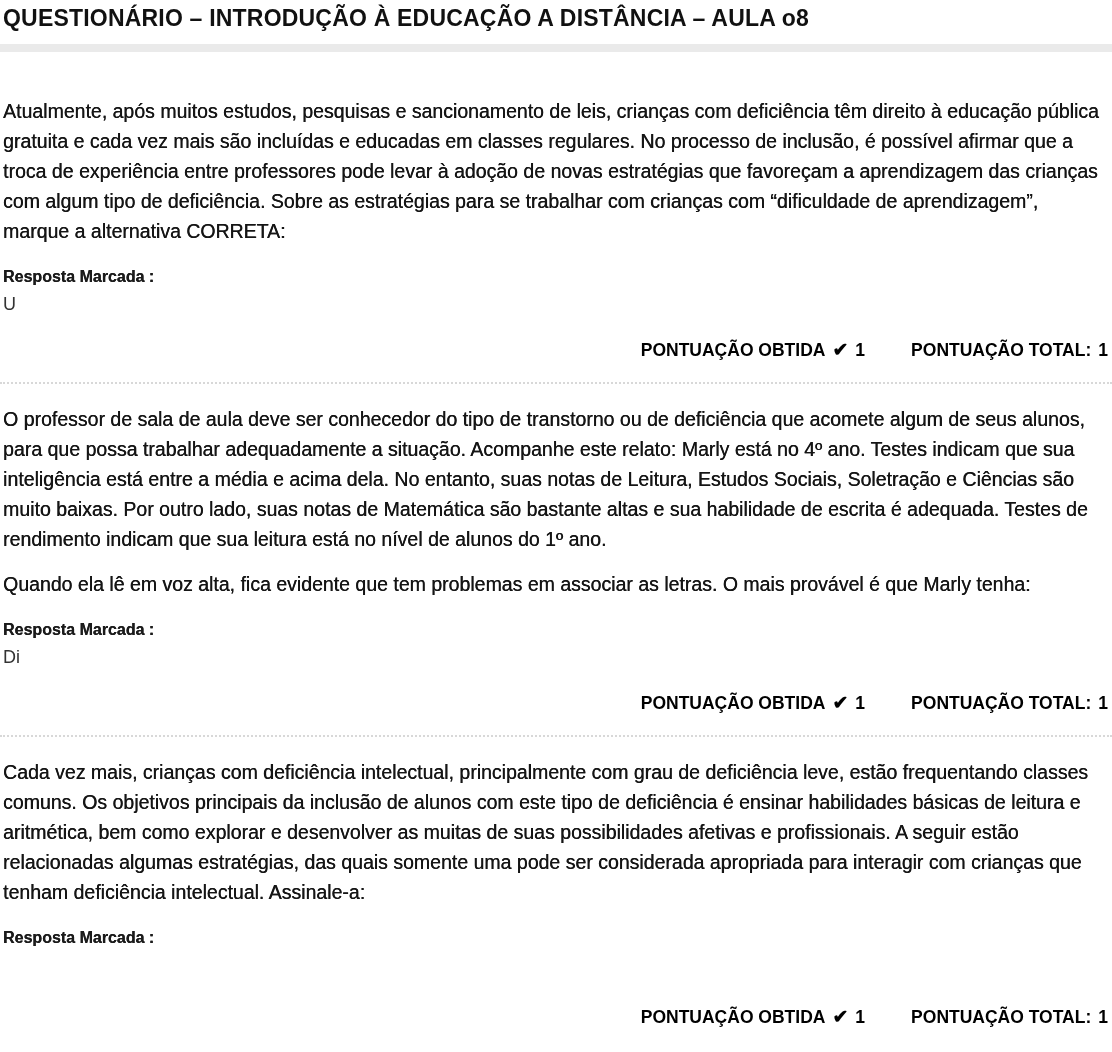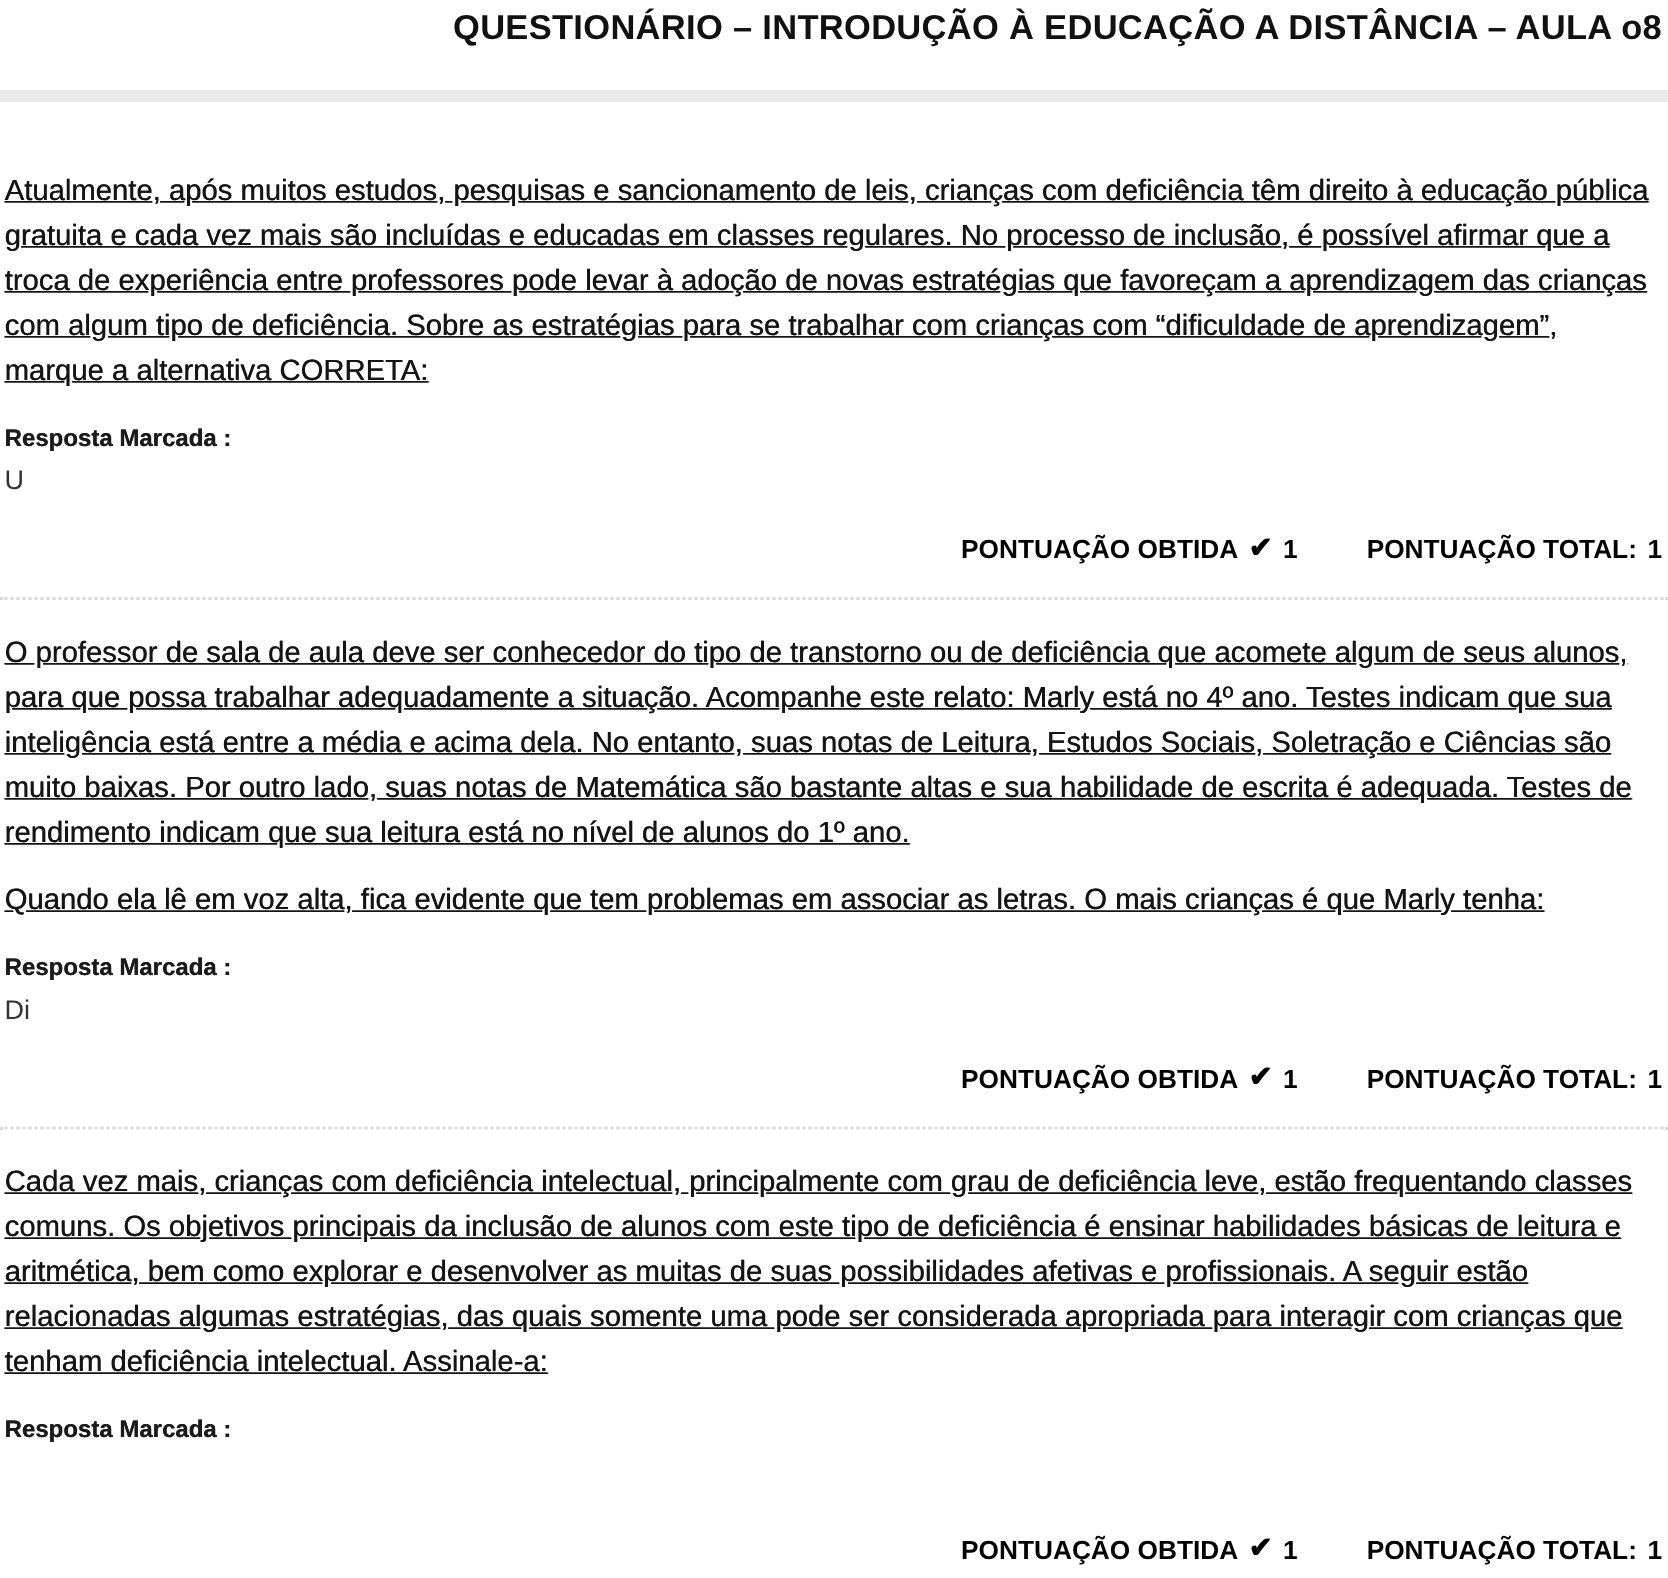--- a/index.html
+++ b/index.html
@@ -11,43 +11,41 @@
   }
   body { height: 1052px; overflow: hidden; }
 
   .page-title {
     font-size: 23px;
     font-weight: 700;
     color: #111;
     letter-spacing: 0.2px;
     padding: 4px 4px 0 3px;
     line-height: 28px;
-    height: 60px;
-    text-align: right;
+    height: 44px;
   }
   .title-bar {
     width: 100%;
     height: 8px;
     background: #eaeaea;
   }
 
   .question {
     padding: 20px 4px 20px 3px;
   }
   .question.first {
     padding-top: 44px;
   }
 
   .qtext {
     font-size: 19.5px;
     line-height: 30px;
     font-weight: 500;
     color: #151515;
     text-shadow: 0.3px 0 0 currentColor;
-    text-decoration: underline;
   }
   .qtext + .qtext {
     margin-top: 15px;
   }
 
   .answer-label {
     margin-top: 20px;
     font-size: 16px;
     font-weight: 600;
     color: #1b1b1b;
@@ -117,21 +115,21 @@
         <span>PONTUAÇÃO TOTAL:</span>
         <span>1</span>
       </span>
     </div>
   </section>
 
   <div class="dotted-sep"></div>
 
   <section class="question">
     <p class="qtext">O professor de sala de aula deve ser conhecedor do tipo de transtorno ou de deficiência que acomete algum de seus alunos, para que possa trabalhar adequadamente a situação. Acompanhe este relato: Marly está no 4º ano. Testes indicam que sua inteligência está entre a média e acima dela. No entanto, suas notas de Leitura, Estudos Sociais, Soletração e Ciências são muito baixas. Por outro lado, suas notas de Matemática são bastante altas e sua habilidade de escrita é adequada. Testes de rendimento indicam que sua leitura está no nível de alunos do 1º ano.</p>
-    <p class="qtext">Quando ela lê em voz alta, fica evidente que tem problemas em associar as letras. O mais crianças é que Marly tenha:</p>
+    <p class="qtext">Quando ela lê em voz alta, fica evidente que tem problemas em associar as letras. O mais provável é que Marly tenha:</p>
     <div class="answer-label">Resposta Marcada :</div>
     <div class="answer-value">Di</div>
     <div class="score-row">
       <span class="score-group">
         <span>PONTUAÇÃO OBTIDA</span>
         <span class="check">✔</span>
         <span>1</span>
       </span>
       <span class="score-group">
         <span>PONTUAÇÃO TOTAL:</span>

